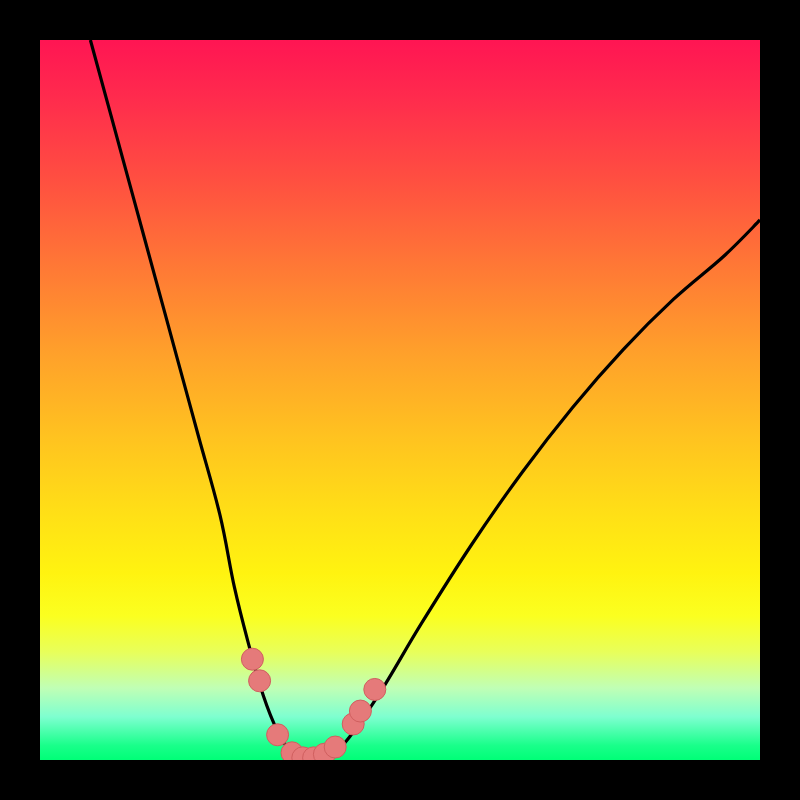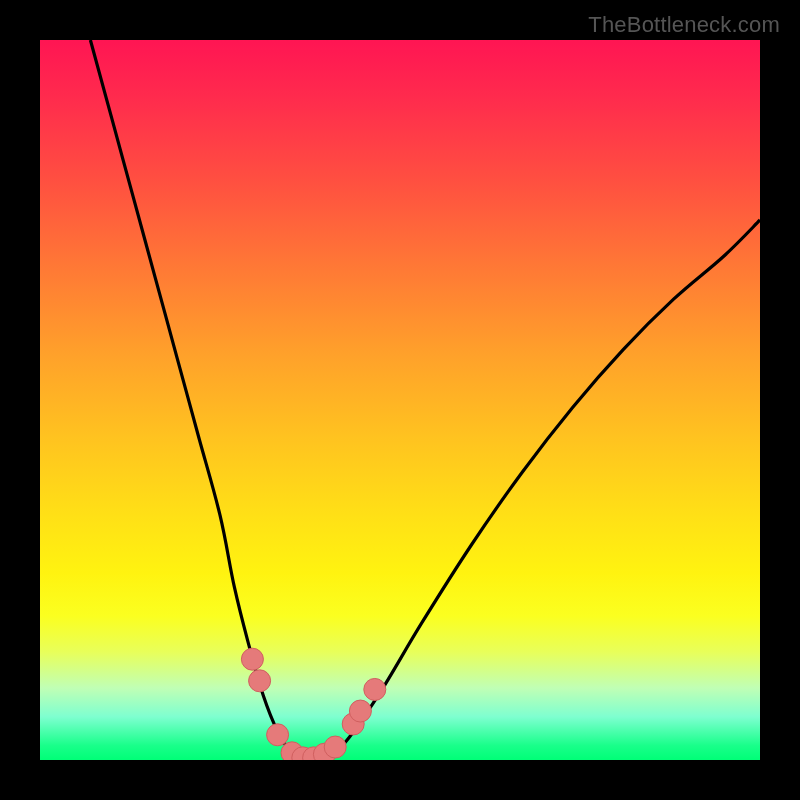--- a/index.html
+++ b/index.html
@@ -74,14 +74,13 @@
         <circle cx="262.8" cy="717.84" r="11" fill="#e57a7a" stroke="#d05f5f" stroke-width="1"></circle>
         <circle cx="273.6" cy="717.84" r="11" fill="#e57a7a" stroke="#d05f5f" stroke-width="1"></circle>
         <circle cx="284.40000000000003" cy="714.24" r="11" fill="#e57a7a" stroke="#d05f5f" stroke-width="1"></circle>
         <circle cx="295.2" cy="707.04" r="11" fill="#e57a7a" stroke="#d05f5f" stroke-width="1"></circle>
         <circle cx="313.2" cy="684" r="11" fill="#e57a7a" stroke="#d05f5f" stroke-width="1"></circle>
         <circle cx="320.4" cy="671.04" r="11" fill="#e57a7a" stroke="#d05f5f" stroke-width="1"></circle>
         <circle cx="334.8" cy="649.44" r="11" fill="#e57a7a" stroke="#d05f5f" stroke-width="1"></circle>
       </g>
   </svg>
 
-  <div class="watermark">TheBottleneck.com</div>
 </div>
 
 </body></html>

